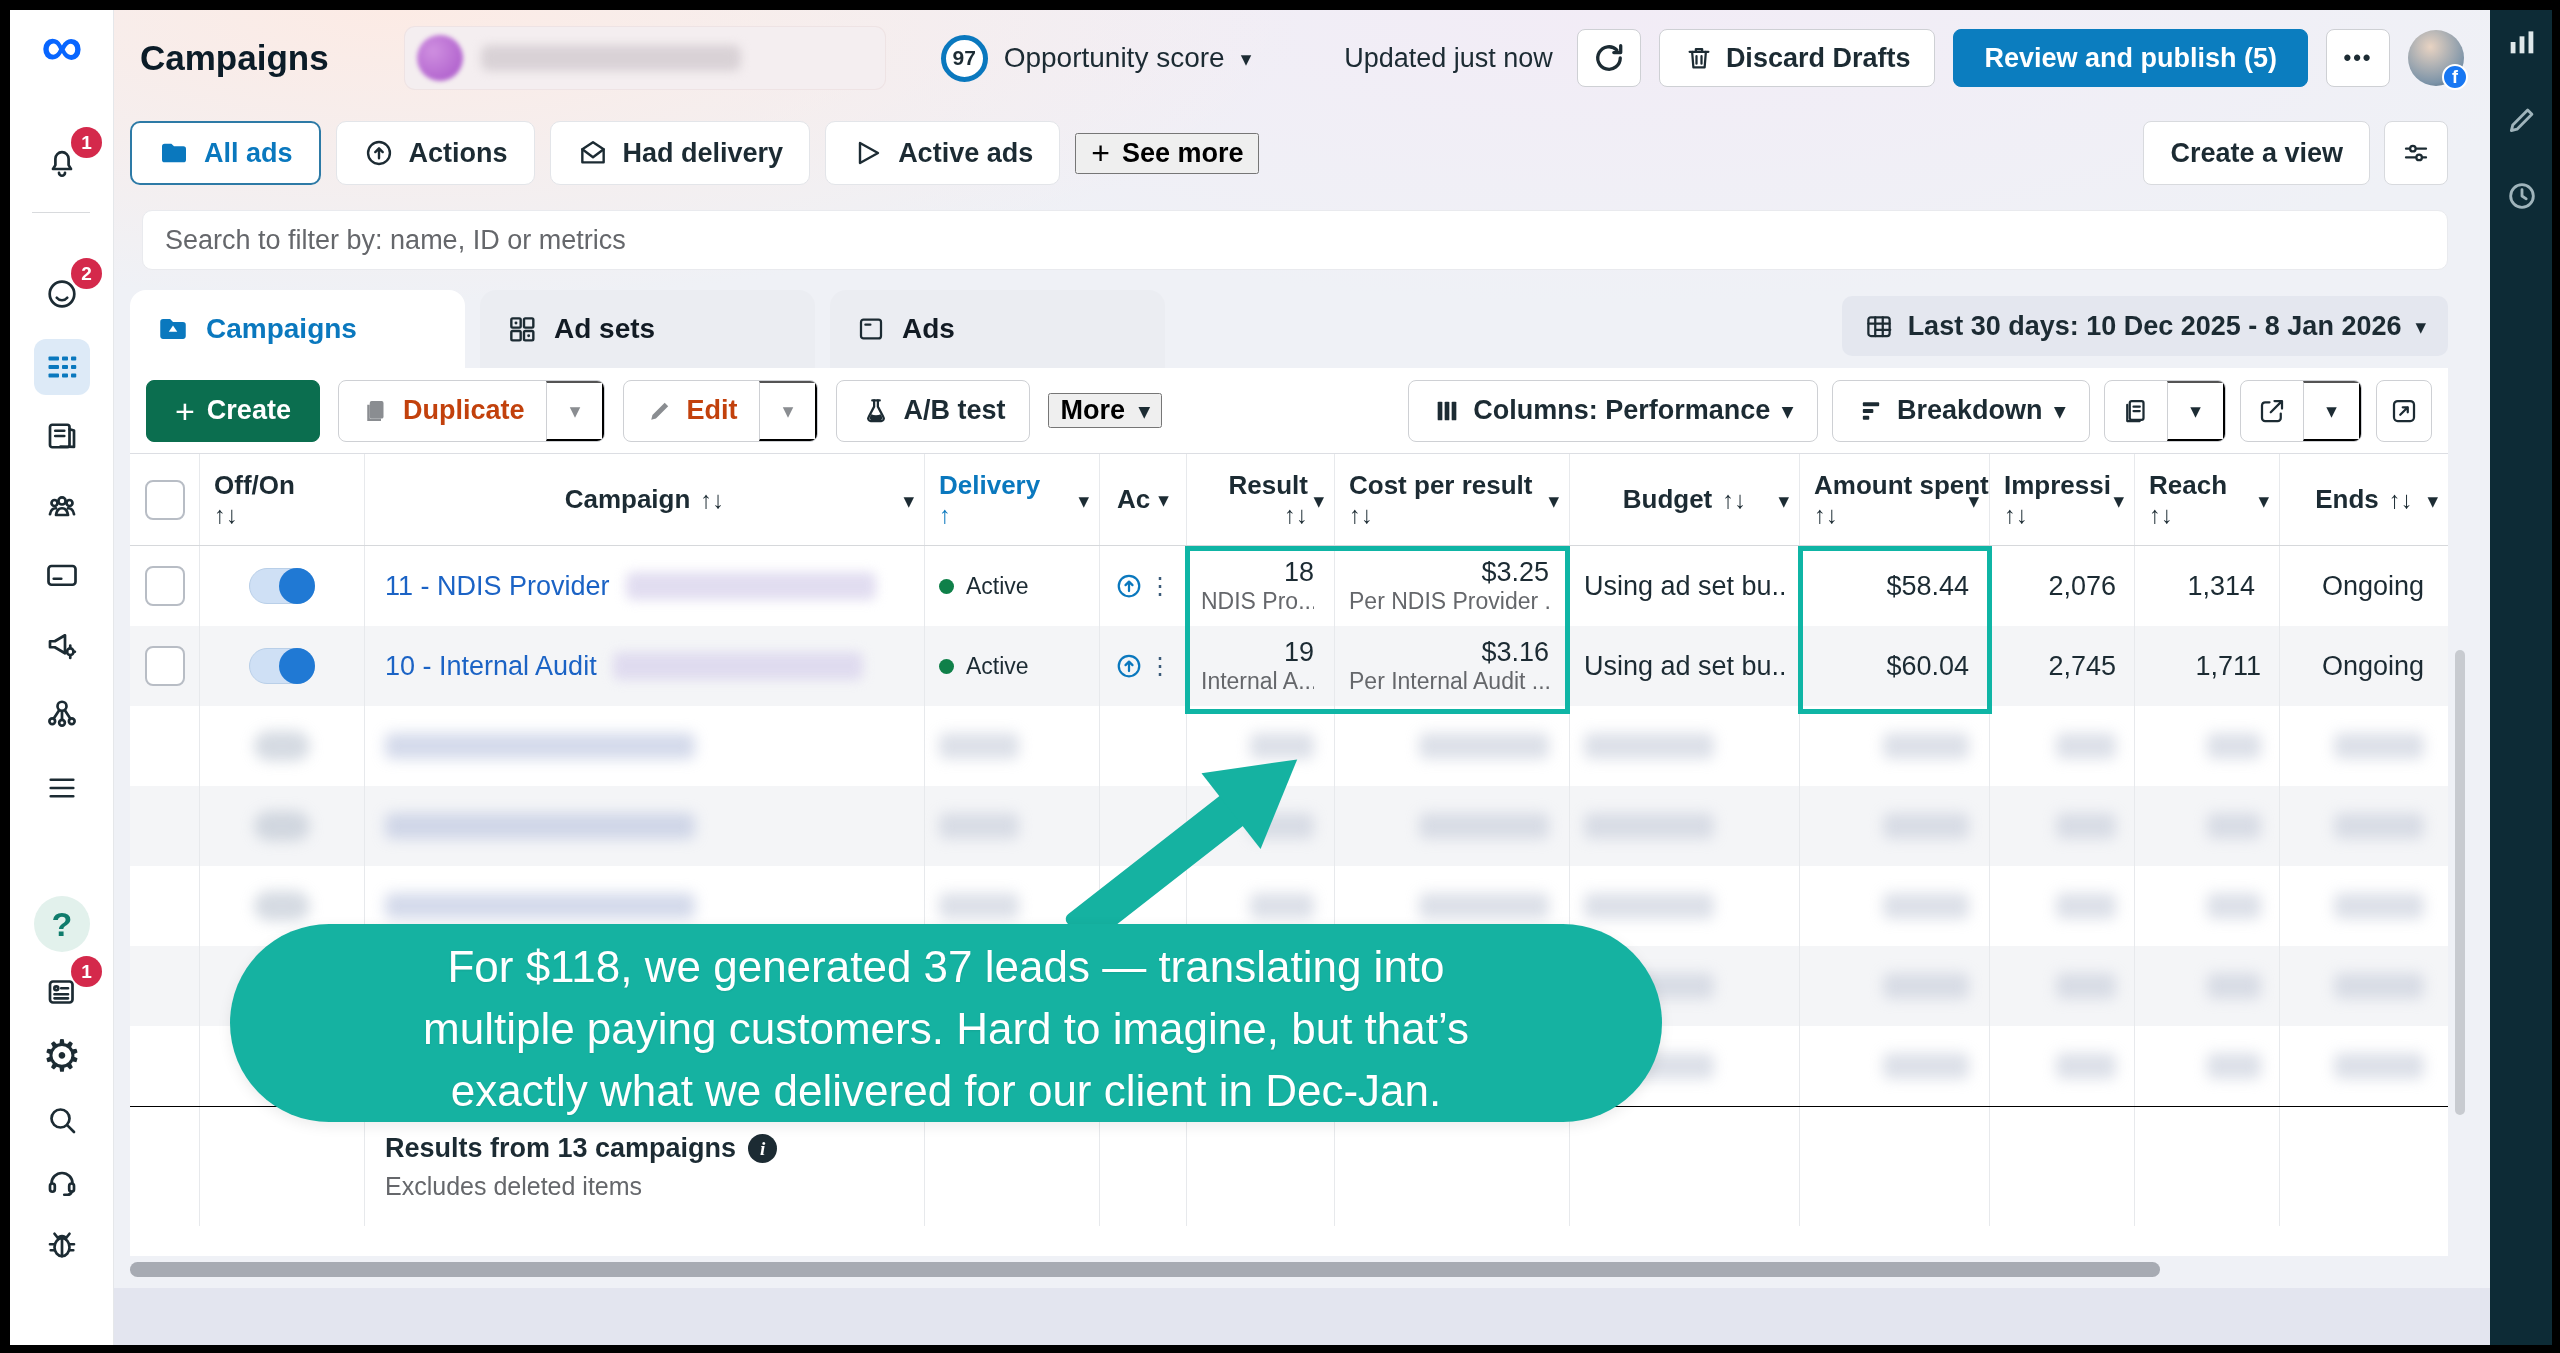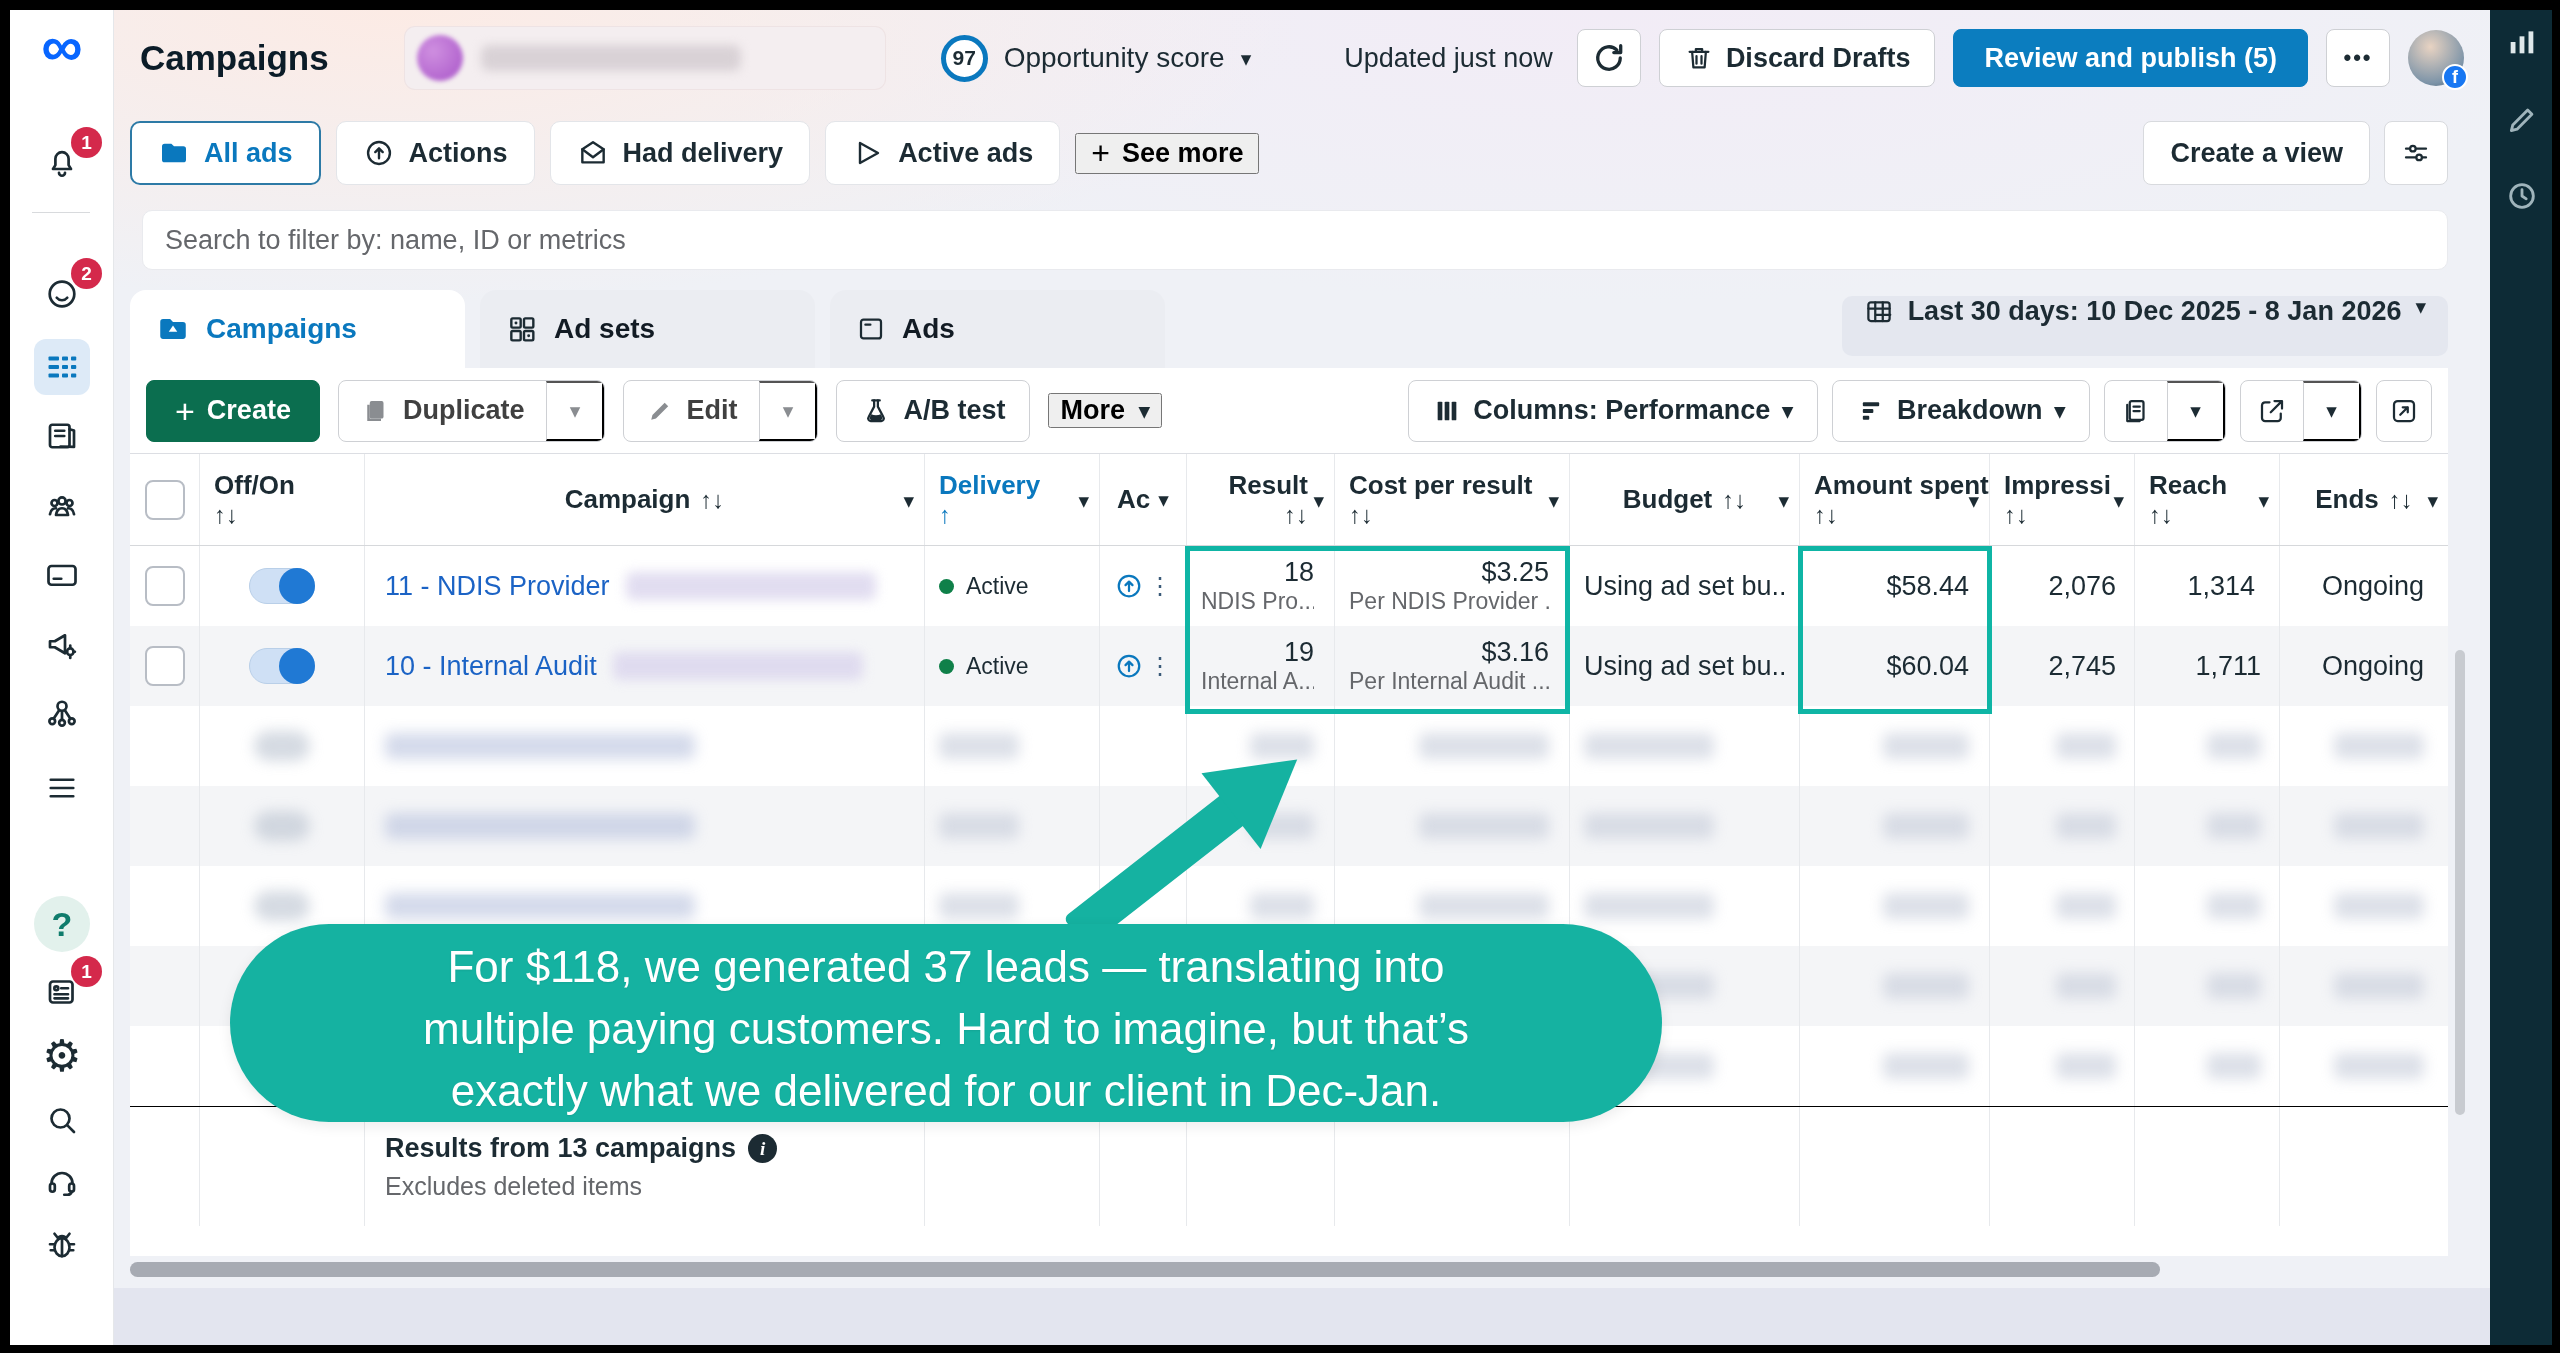--- a/index.html
+++ b/index.html
@@ -54,29 +54,29 @@
 
   
   .search-row{position:absolute;left:28px;right:42px;top:200px;height:60px}
   .search-input{width:100%;height:100%;border:1px solid #e9eaee;border-radius:10px;background:#fff;font-size:27px;padding:0 22px;color:#1c2b33;font-family:inherit}
   .search-input::placeholder{color:#65676b}
 
   
   .tabs-row{position:absolute;left:16px;right:42px;top:272px;height:86px}
   .tab{position:absolute;bottom:0;height:78px;width:335px;display:flex;align-items:center;gap:16px;padding:0 26px;border-radius:16px 16px 0 0;background:#ebedf2;font-size:28px;font-weight:600;color:#121b24}
   .tab.active{background:#fff;color:#0a78be}
-  .date-pill{position:absolute;right:0;top:14px;height:60px;display:flex;gap:14px;background:#e4e7ef;border-radius:10px;padding:0 22px;font-size:27px;font-weight:600}
+  .date-pill{position:absolute;right:0;top:14px;height:60px;display:flex;align-items:center;gap:14px;background:#e4e7ef;border-radius:10px;padding:0 22px;font-size:27px;font-weight:600}
 
   
   .panel{position:absolute;left:16px;right:42px;top:358px;height:888px;background:#fff}
   .toolbar{height:86px;display:flex;align-items:center;padding:0 16px;gap:18px;border-bottom:1px solid #dcdee3}
   .btn62{height:62px}
   .btn.green{background:#0b6e4f;border-color:#0b6e4f;color:#fff;font-weight:600;padding:0 28px}
   .split{display:inline-flex;height:62px;border:1px solid #ced0d4;border-radius:8px;overflow:hidden;background:#fff}
-  .split>.main{display:inline-flex;align-items:center;gap:12px;padding:0 22px;font-size:27px;font-weight:600;color:#404040}
+  .split>.main{display:inline-flex;align-items:center;gap:12px;padding:0 22px;font-size:27px;font-weight:600;color:#c2410c}
   .split>.arrow{display:inline-flex;align-items:center;justify-content:center;width:58px;border-left:1px solid #ced0d4;color:#8a8d91}
   .split.dark>.main,.split.dark>.arrow{color:#1c2b33}
   .more-btn{display:inline-flex;align-items:center;gap:14px;font-size:27px;font-weight:600;padding:0 10px}
   .toolbar-right{margin-left:auto;display:flex;gap:14px;align-items:center}
 
   
   .trow{display:grid;grid-template-columns:70px 165px 560px 175px 87px 148px 235px 230px 190px 145px 145px 1fr}
   .thead{height:92px;border-bottom:1px solid #d6d8db}
   .tcell{border-right:1px solid #e7e9ec;display:flex;flex-direction:column;justify-content:center;padding:0 14px;position:relative;min-width:0}
   .tcell:last-child{border-right:none}

